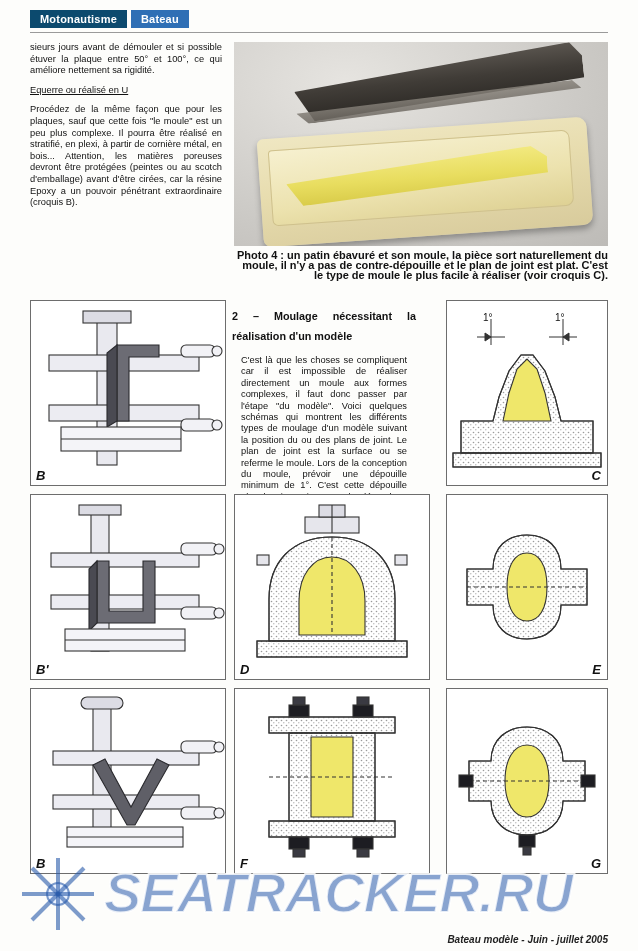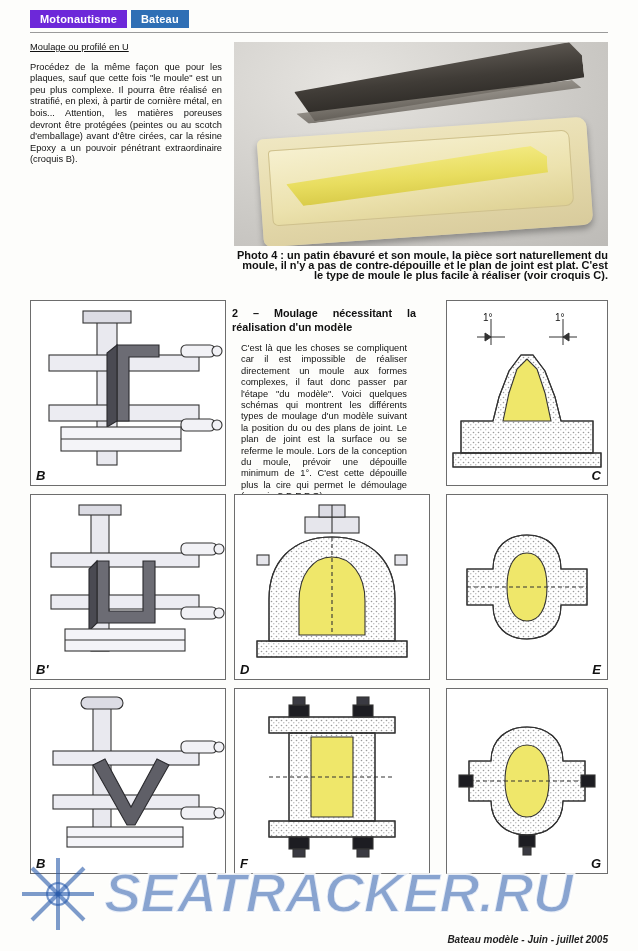--- a/index.html
+++ b/index.html
@@ -31,21 +31,21 @@
     gap: 4px;
     align-items: center;
   }
   .tab {
     font-size: 11px;
     font-weight: bold;
     color: #ffffff;
     padding: 3px 10px 3px 10px;
     letter-spacing: 0.2px;
   }
-  .tab.magenta { background: #6d28d9; }
+  .tab.magenta { background: #0c4a6e; }
   .tab.blue { background: #2f6fb5; }
 
   .rule-top {
     position: absolute;
     left: 30px;
     top: 32px;
     width: 578px;
     height: 1px;
     background: #9a9a9a;
   }
@@ -147,21 +147,21 @@
     top: 306px;
     width: 184px;
     font-size: 9.3px;
     line-height: 11.4px;
     text-align: justify;
     color: #111;
   }
   .col-mid h3 {
     margin: 0 0 6px 0;
     font-size: 10.8px;
-    line-height: 14px;
+    line-height: 20px;
     font-weight: bold;
   }
   .col-mid p { margin: 9px; }
 
   
   .panel {
     position: absolute;
     background: #ffffff;
     border: 1px solid #6d6d6d;
     box-sizing: border-box;
@@ -217,21 +217,22 @@
 
 <div class="page">
 
   <div class="header">
     <div class="tab magenta">Motonautisme</div>
     <div class="tab blue">Bateau</div>
   </div>
   <div class="rule-top"></div>
 
   <div class="col-left">
-    <p class="subhead">Moulage ou profilé en U</p>
+    <p>sieurs jours avant de démouler et si possible étuver la plaque entre 50° et 100°, ce qui améliore nettement sa rigidité.</p>
+    <p class="subhead">Equerre ou réalisé en U</p>
     <p>Procédez de la même façon que pour les plaques, sauf que cette fois "le moule" est un peu plus complexe. Il pourra être réalisé en stratifié, en plexi, à partir de cornière métal, en bois... Attention, les matières poreuses devront être protégées (peintes ou au scotch d'emballage) avant d'être cirées, car la résine Epoxy a un pouvoir pénétrant extraordinaire (croquis B).</p>
   </div>
 
   <div class="photo-box">
     <div class="photo-bg"></div>
     <div class="blade"></div>
     <div class="blade-edge"></div>
     <div class="mould"></div>
     <div class="mould-cav"></div>
     <div class="mould-fin"></div>

